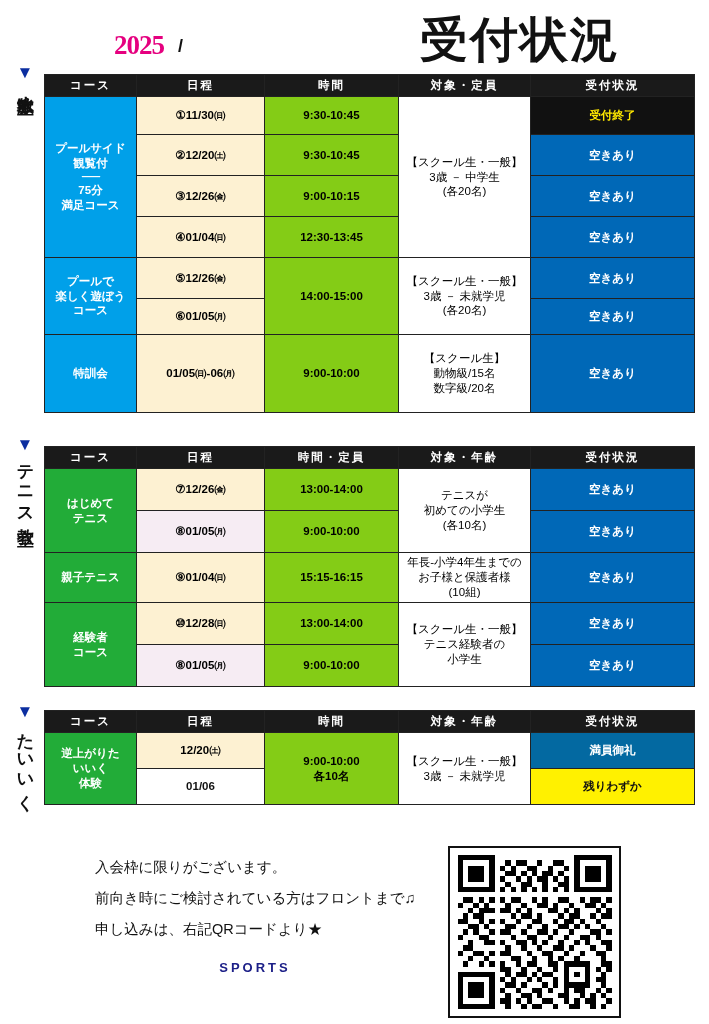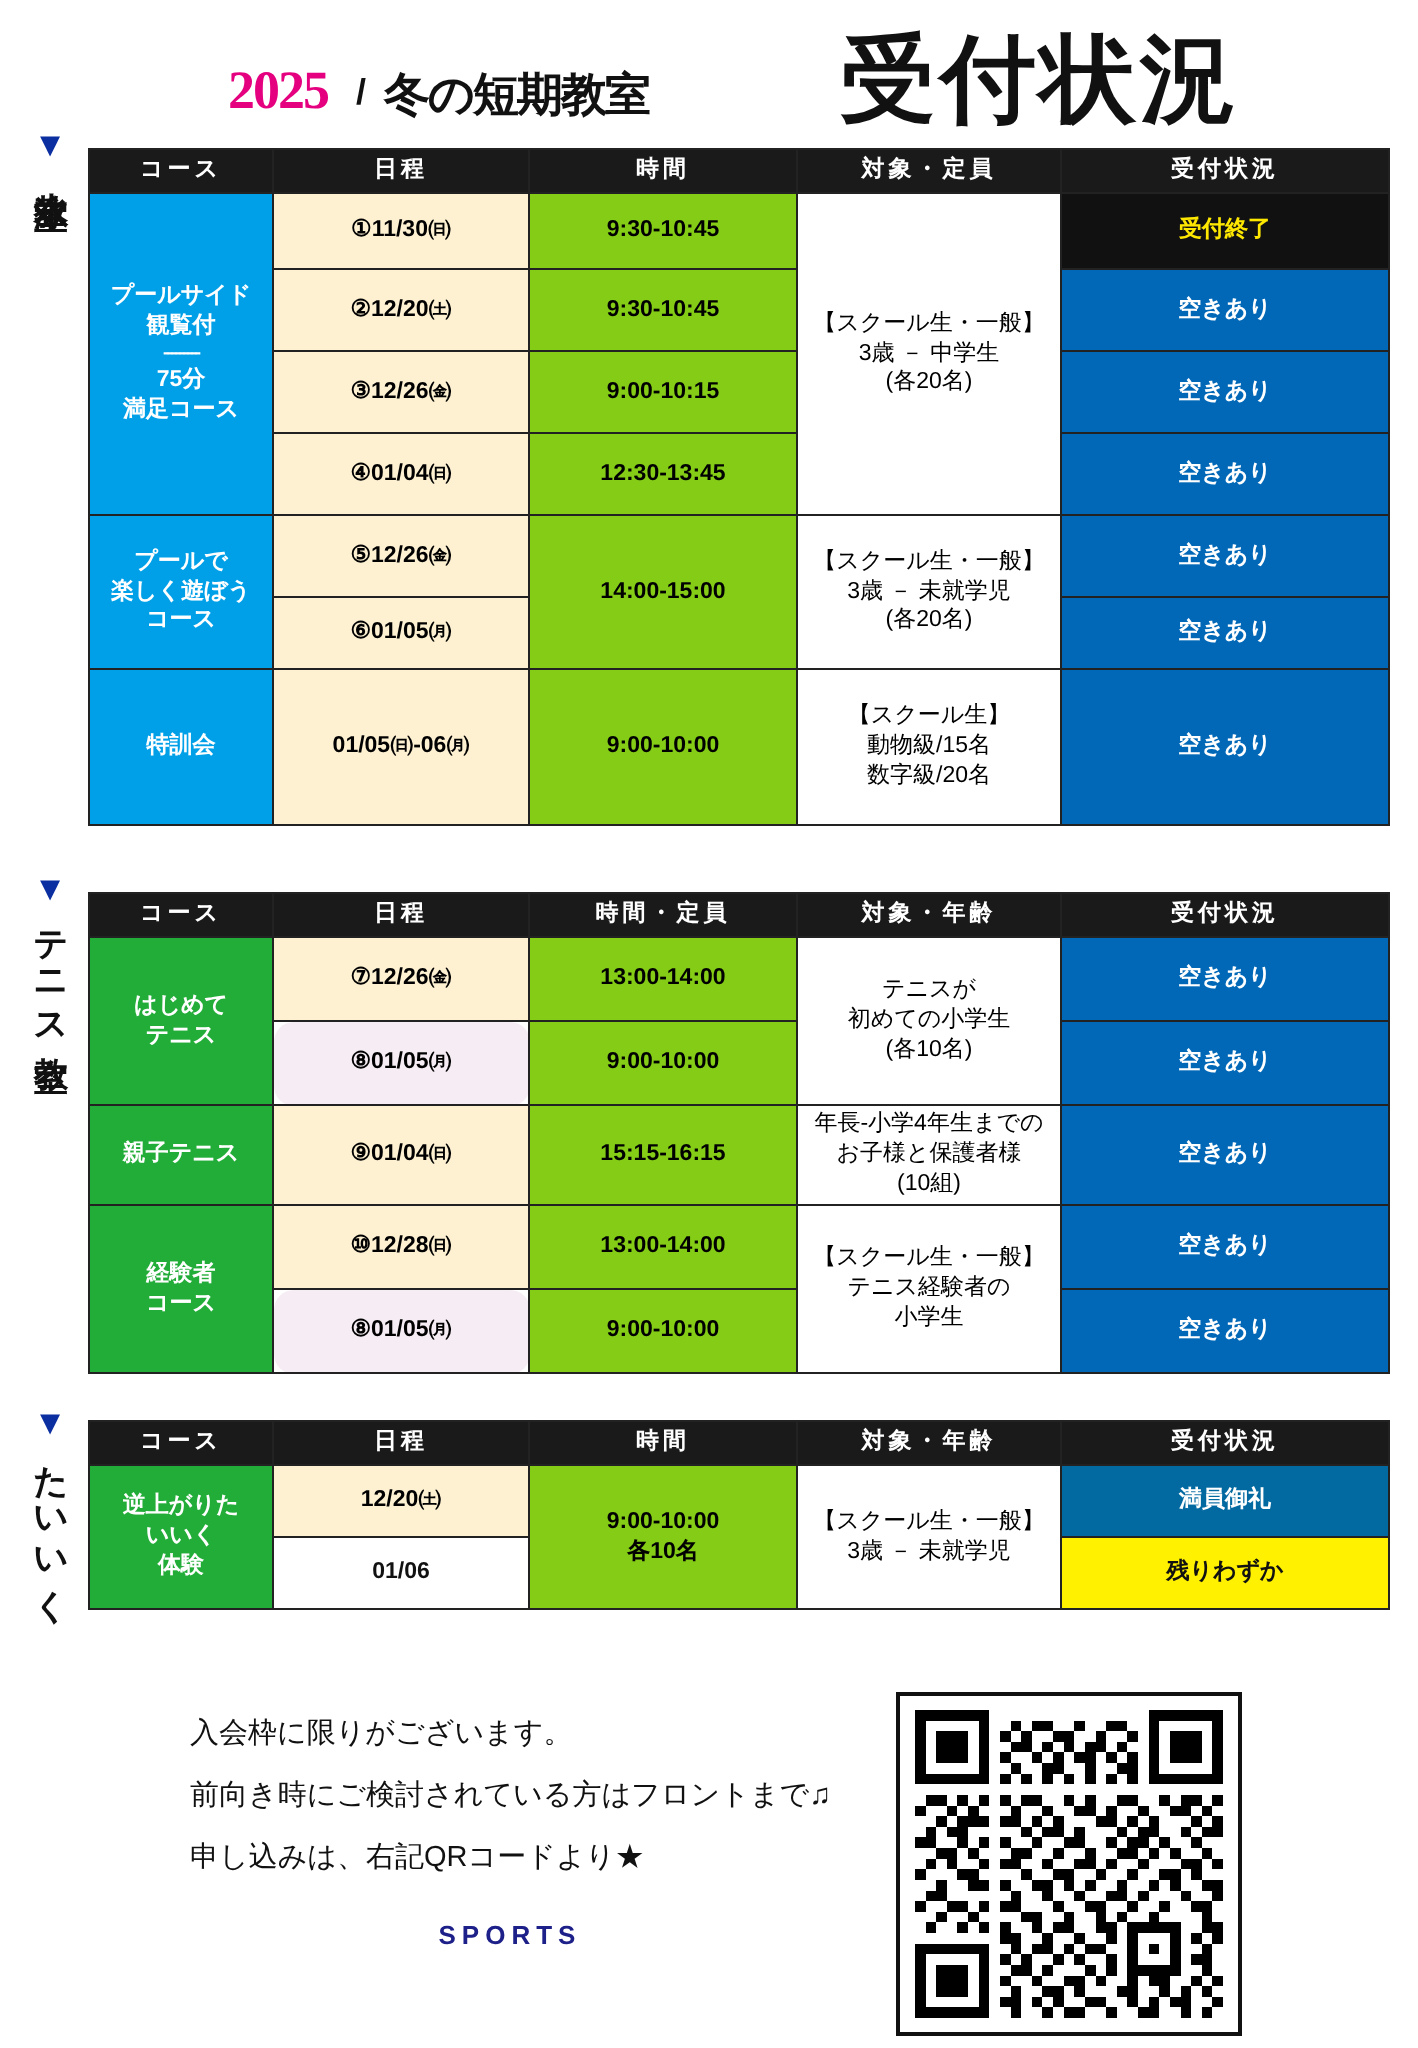--- a/index.html
+++ b/index.html
@@ -83,21 +83,21 @@
     color: #fff;
     font-weight: bold;
     font-size: 11.5px;
     height: 22px;
     letter-spacing: 2px;
   }
   .c-course-blue { background:#00a0e9; color:#ffffff; font-weight:bold; font-size:10.5px; line-height:1.35; }
   .c-course-green { background:#22ac38; color:#ffffff; font-weight:bold; font-size:11.5px; line-height:1.35; }
   .c-course-white { background:#ffffff; color:#111; font-weight:bold; font-size:12px; }
   .c-date { background:#fdf1d2; font-weight:bold; font-size:12.5px; }
-  .c-date-alt { background:#f6ecf3; font-weight:bold; font-size:12.5px;border-radius:10px; }
+  .c-date-alt { background:#f6ecf3; font-weight:bold; font-size:12.5px; }
   .c-time { background:#84cc16; font-weight:bold; font-size:12.5px; }
   .c-target { background:#ffffff; font-size:11px; line-height:1.35; }
   .st-open { background:#0068b7; color:#ffffff; font-weight:bold; font-size:12.5px; }
   .st-closed { background:#111111; color:#ffe800; font-weight:bold; font-size:12.5px; }
   .st-full { background:#0369a1; color:#ffffff; font-weight:bold; font-size:12.5px; }
   .st-few { background:#fff100; color:#111; font-weight:bold; font-size:12.5px; }
 
   .dash { font-size:9px; letter-spacing:-1px; display:block; }
 
   
@@ -112,21 +112,20 @@
   .qr { width:100%; height:100%; }
 </style>
 </head>
 <body>
 
 <div class="page">
 
   <div class="header">
     <div class="hdr-year">2025</div>
     <div class="hdr-slash">/</div>
-    <div class="hdr-sub">冬の短期教室</div>
     <div class="hdr-main">受付状況</div>
   </div>
 
   <div class="side-label" style="left:8px; top:66px;">
     <span class="tri">▼</span>
     <span class="vtxt">水泳教室</span>
   </div>
   <div class="side-label" style="left:8px; top:438px;">
     <span class="tri">▼</span>
     <span class="vtxt">テニス教室</span>

